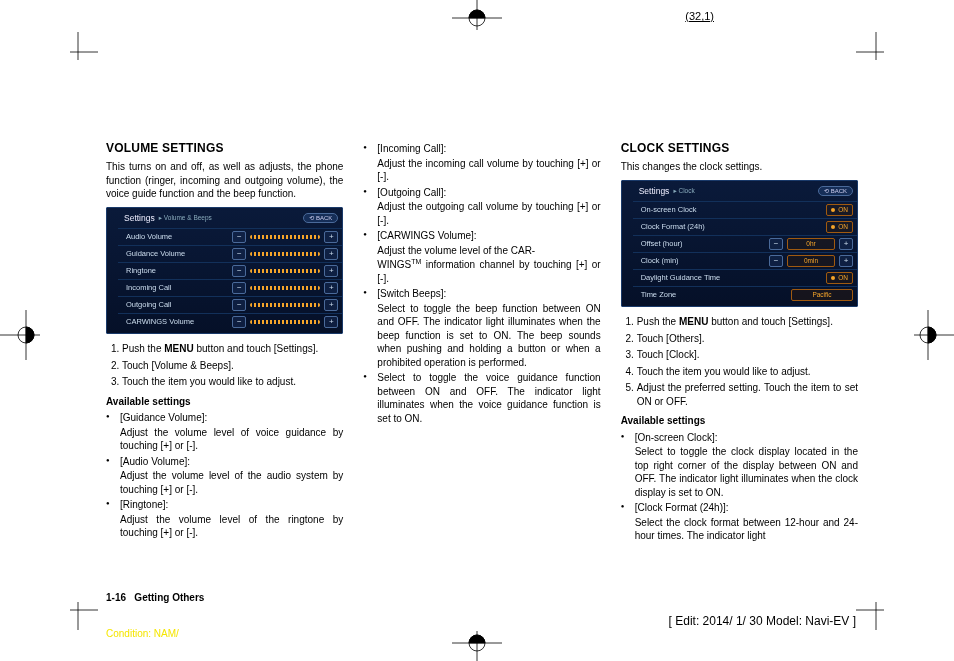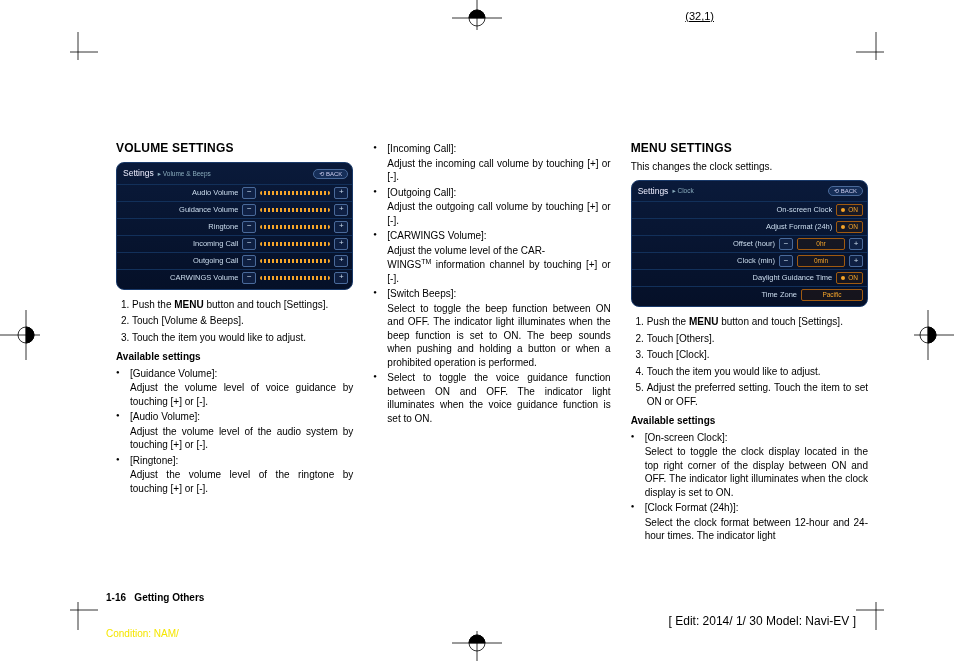--- a/index.html
+++ b/index.html
@@ -22,21 +22,21 @@
   }
   .crop-mark {
     position: absolute;
     stroke: #000;
     stroke-width: 0.8;
     fill: none;
   }
   .content {
     position: absolute;
     top: 140px;
-    left: 116px;
+    left: 106px;
     width: 752px;
     display: flex;
     gap: 20px;
   }
   .col {
     width: 238px;
     line-height: 1.35;
   }
   h2 {
     font-size: 12px;
@@ -74,25 +74,25 @@
     top: 1px;
     font-size: 6px;
   }
   .bullet-label { display: block; margin-bottom: 1px; }
   .bullet-desc { display: block; }
 
   
   .ui-panel {
     background: linear-gradient(180deg, #0a1a3a, #051028);
     border: 1px solid #1a3a6a;
-    border-radius: 8px;
+    border-radius: 1px;
     color: #bcd;
     font-size: 7.5px;
     margin: 6px 0 8px 0;
-    padding: 3px 0 3px 0;
+    padding: 3px 0 3px 11px;
   }
   .ui-panel .ui-header {
     display: flex;
     align-items: center;
     padding: 2px 4px 4px 6px;
     gap: 4px;
   }
   .ui-panel .ui-title { color: #eef; font-size: 8.5px; }
   .ui-panel .ui-sub { color: #8ab; font-size: 6.5px; }
   .ui-panel .back {
@@ -103,21 +103,20 @@
     font-size: 6px;
     color: #cce;
     background: rgba(30,60,110,.6);
   }
   .ui-row {
     display: flex;
     align-items: center;
     border-top: 1px solid #12305a;
     padding: 2px 4px 2px 8px;
     gap: 4px;
-    text-align: right;
   }
   .ui-row .label { flex: 1; color: #cde; }
   .pm {
     width: 12px; height: 10px;
     border: 1px solid #4a6a9a;
     border-radius: 2px;
     display: inline-flex;
     align-items: center;
     justify-content: center;
     color: #cde;
@@ -221,20 +220,21 @@
   <line x1="20" y1="12" x2="20" y2="40"></line>
     <line x1="0" y1="20" x2="28" y2="20"></line>
 </svg>
 
 <div class="page-num-top">(32,1)</div>
 
 <div class="content">
 
   <div class="col">
     <h2>VOLUME SETTINGS</h2>
+    <p class="justify">This turns on and off, as well as adjusts, the phone function (ringer, incoming and outgoing volume), the voice guide function and the beep function.</p>
 
     <div class="ui-panel">
       <div class="ui-header">
         <span class="ui-title">Settings</span>
         <span class="ui-sub">▸ Volume &amp; Beeps</span>
         <span class="back">⟲ BACK</span>
       </div>
       <div id="vol-rows">
           <div class="ui-row">
             <span class="label">Audio Volume</span>
@@ -315,36 +315,36 @@
           <span class="bullet-label">[Switch Beeps]:</span>
           <span class="bullet-desc">Select to toggle the beep function between ON and OFF. The indicator light illuminates when the beep function is set to ON. The beep sounds when pushing and holding a button or when a prohibited operation is performed.</span>
         </li>
         <li>
           <span class="bullet-desc">Select to toggle the voice guidance function between ON and OFF. The indicator light illuminates when the voice guidance function is set to ON.</span>
         </li>
       </ul>
   </div>
 
   <div class="col">
-    <h2>MENU SETTINGS</h2>
+    <h2>CLOCK SETTINGS</h2>
     <p>This changes the clock settings.</p>
 
     <div class="ui-panel">
       <div class="ui-header">
         <span class="ui-title">Settings</span>
         <span class="ui-sub">▸ Clock</span>
         <span class="back">⟲ BACK</span>
       </div>
       <div id="clock-rows">
           <div class="ui-row">
             <span class="label">On-screen Clock</span>
             <span class="toggle-on">ON</span>
           </div>
           <div class="ui-row">
-            <span class="label">Adjust Format (24h)</span>
+            <span class="label">Clock Format (24h)</span>
             <span class="toggle-on">ON</span>
           </div>
           <div class="ui-row">
             <span class="label">Offset (hour)</span>
             <span class="pm">−</span>
             <span class="valbox">0hr</span>
             <span class="pm">+</span>
           </div>
           <div class="ui-row">
             <span class="label">Clock (min)</span>

